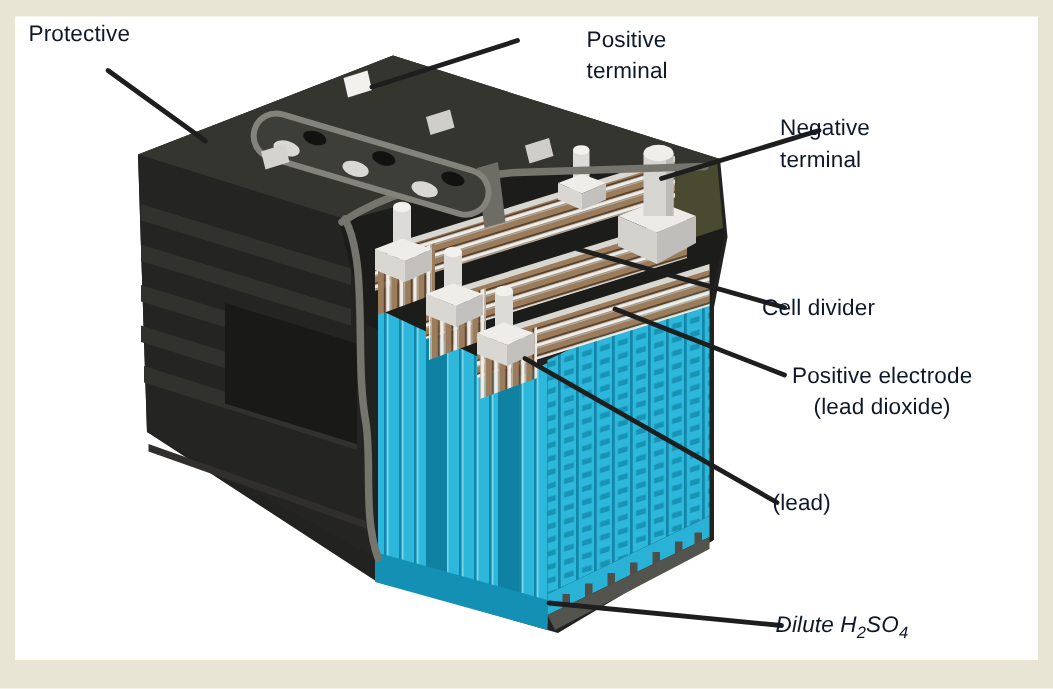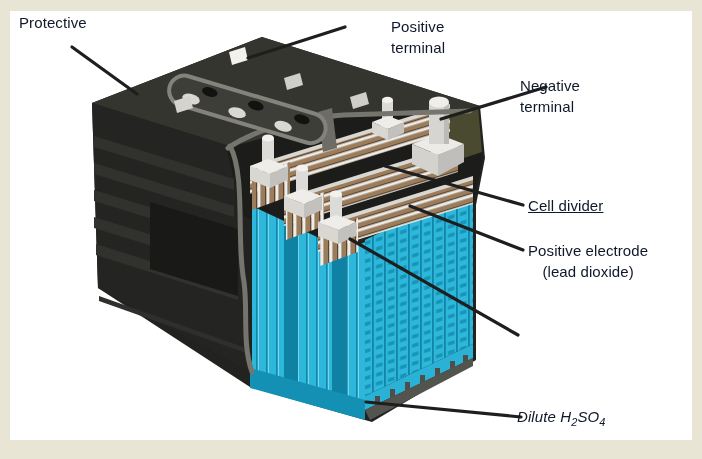--- a/index.html
+++ b/index.html
@@ -193,27 +193,28 @@
 <div class="lbl" style="left:349px;top:16px;margin-left:42px;">
   <div>Positive</div>
   <div>terminal</div>
 </div>
 
 <div class="lbl" style="left:520px;top:75px;">
   <div>Negative</div>
   <div>terminal</div>
 </div>
 
-<div class="lbl" style="left:528px;top:195px;text-decoration:underline;">
+<div class="lbl" style="left:508px;top:195px;">
   <div>Cell divider</div>
 </div>
 
 <div class="lbl" style="left:528px;top:240px;text-align:center;">
   <div>Positive electrode</div>
   <div>(lead dioxide)</div>
 </div>
 
 <div class="lbl" style="left:515px;top:325px;">
+  <div>(lead)</div>
 </div>
 
 <div class="lbl" style="left:517px;top:406px;font-style:italic;">
   <span>Dilute H</span><sub>2</sub><span>SO</span><sub>4</sub>
 </div>
 
 </body></html>

